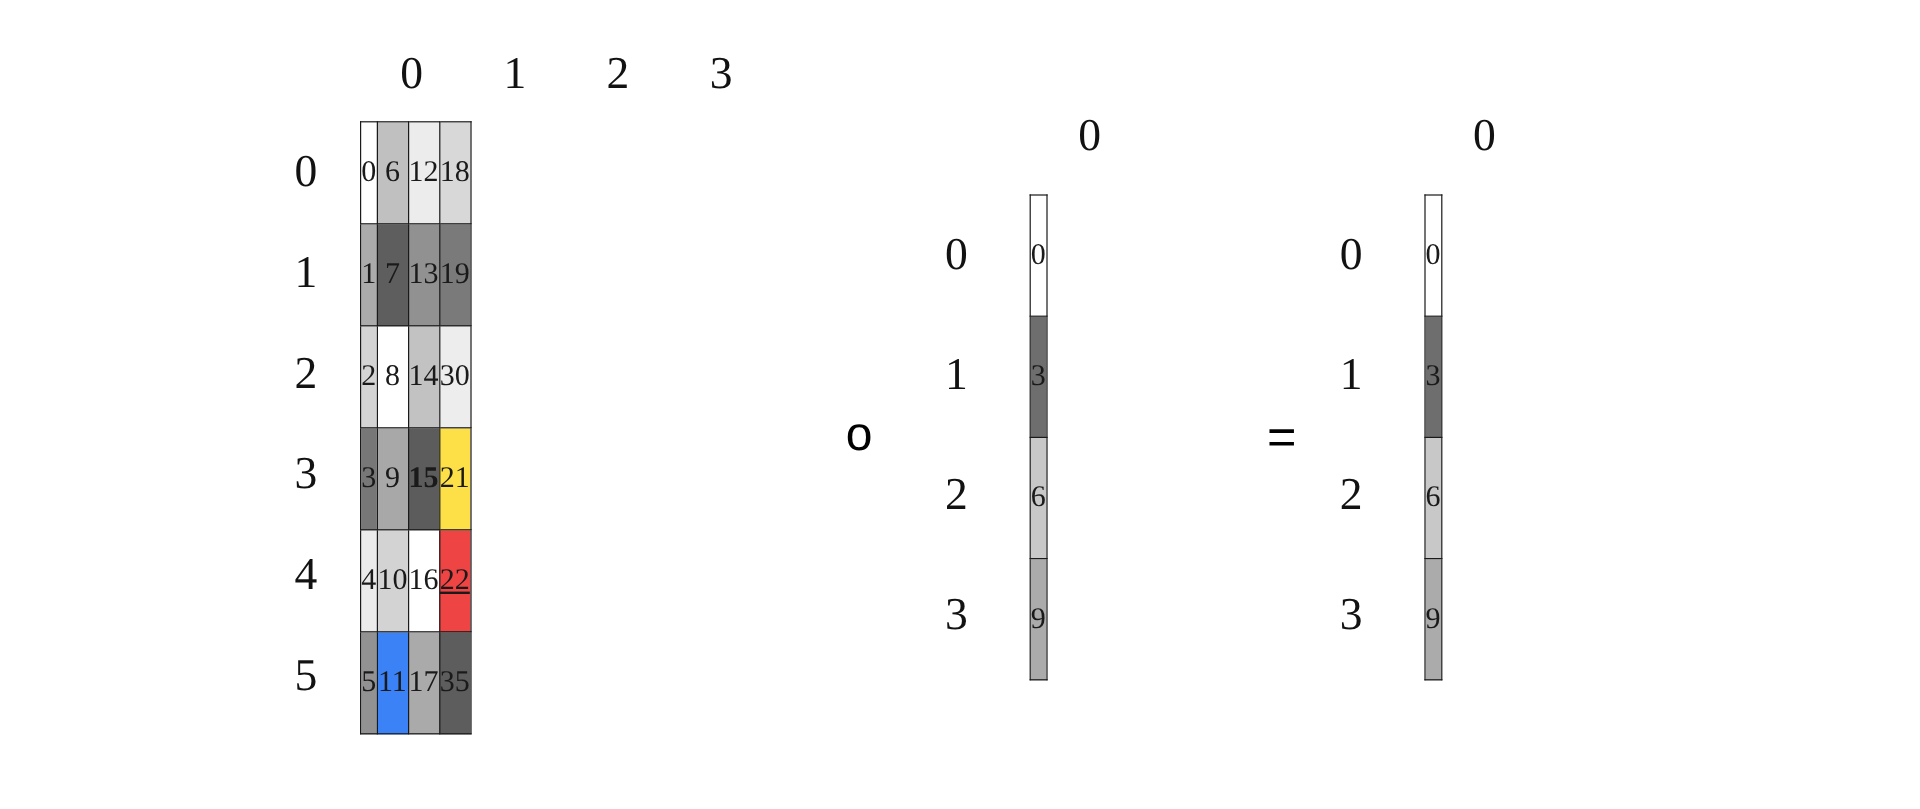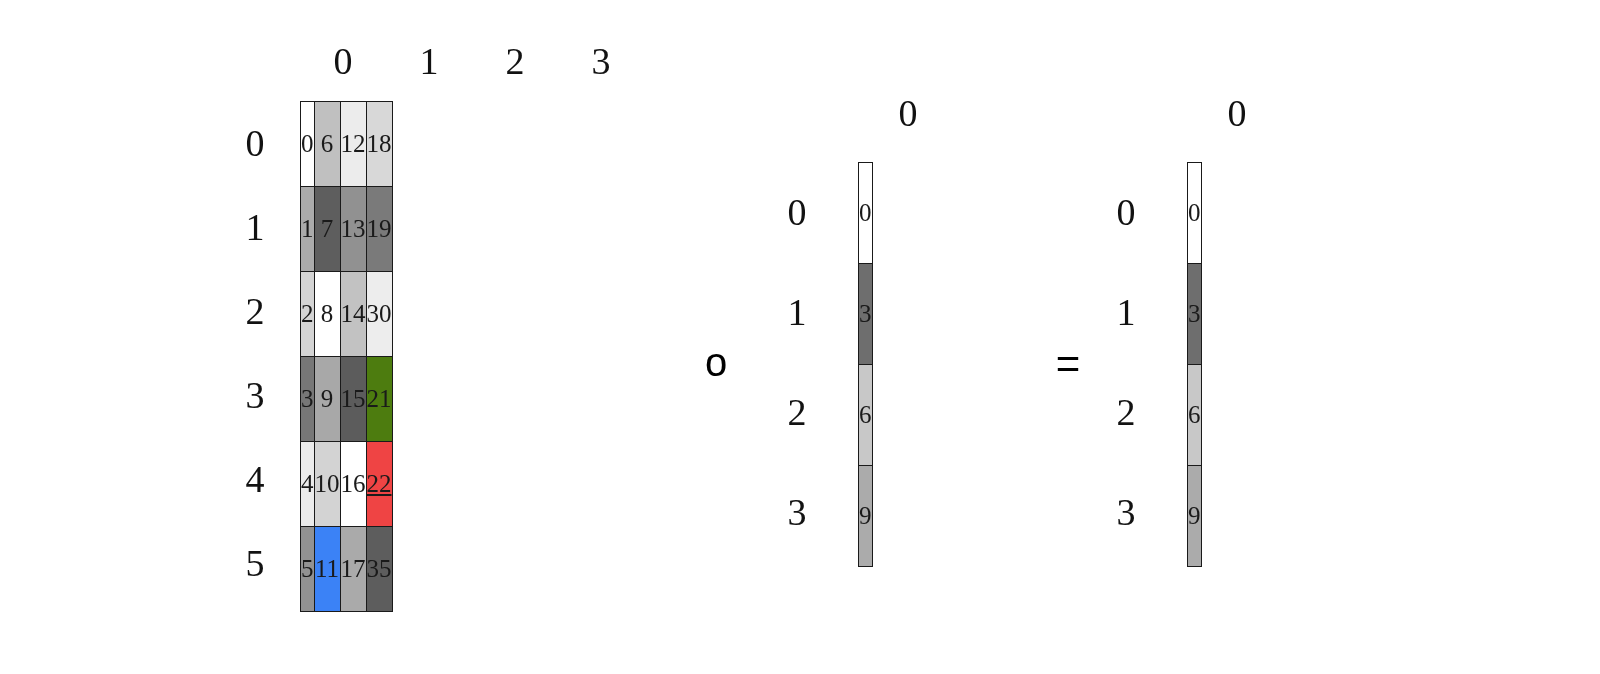--- a/index.html
+++ b/index.html
@@ -144,22 +144,22 @@
         </tr>
         <tr>
           <td style="background: rgb(212, 212, 212);">2</td>
           <td style="background: rgb(255, 255, 255);">8</td>
           <td style="background: rgb(194, 194, 194);">14</td>
           <td style="background: rgb(237, 237, 237);">30</td>
         </tr>
         <tr>
           <td style="background: rgb(119, 119, 119);">3</td>
           <td style="background: rgb(168, 168, 168);">9</td>
-          <td style="background: rgb(92, 92, 92);">15</td>
-          <td style="background: #4d7c0f; margin-top: 27px;">21</td>
+          <td style="background: rgb(92, 92, 92); font-weight: bold;">15</td>
+          <td style="background: #fde047; margin-top: 27px;">21</td>
         </tr>
         <tr>
           <td style="background: rgb(235, 235, 235);">4</td>
           <td style="background: rgb(211, 211, 211);">10</td>
           <td style="background: rgb(255, 255, 255);">16</td>
           <td style="background: #ef4444; text-decoration: underline;">22</td>
         </tr>
         <tr>
           <td style="background: rgb(146, 146, 146);">5</td>
           <td style="background: #3b82f6; font-family: Liberation Serif, serif;">11</td>

